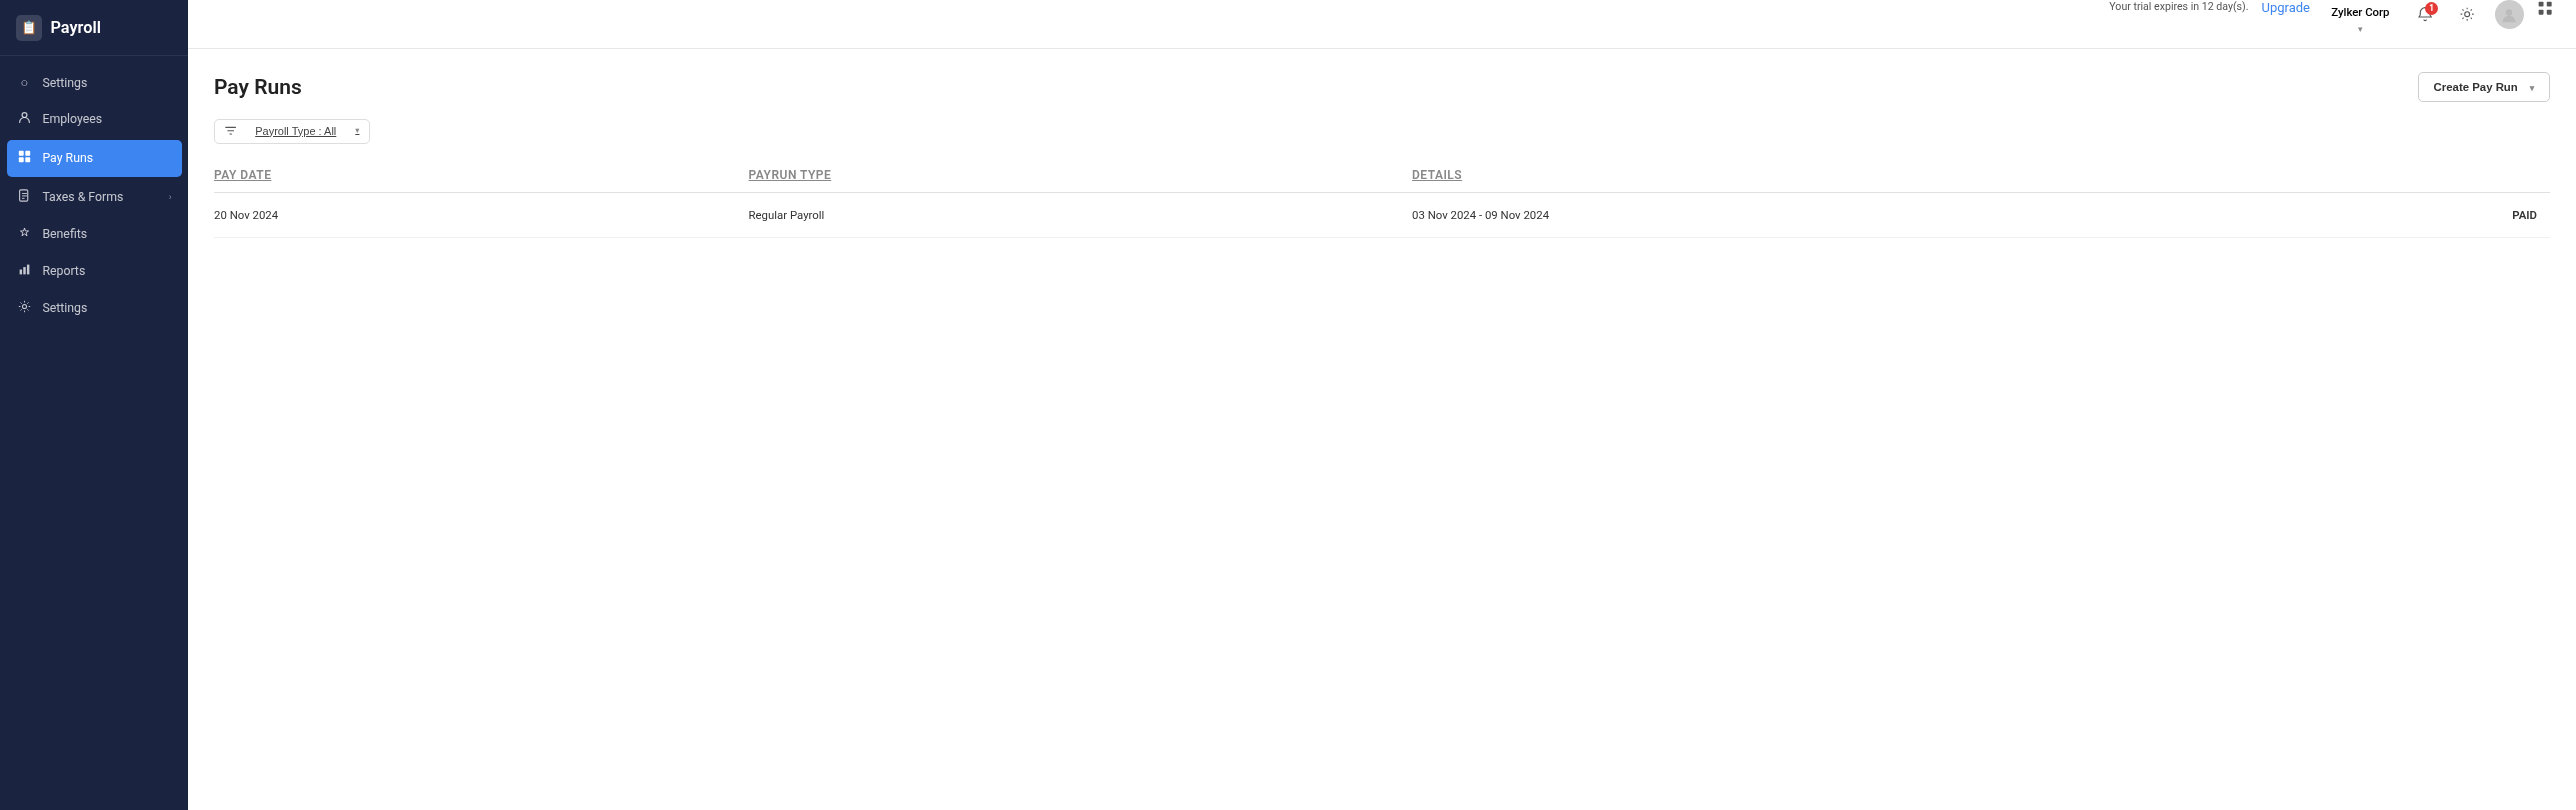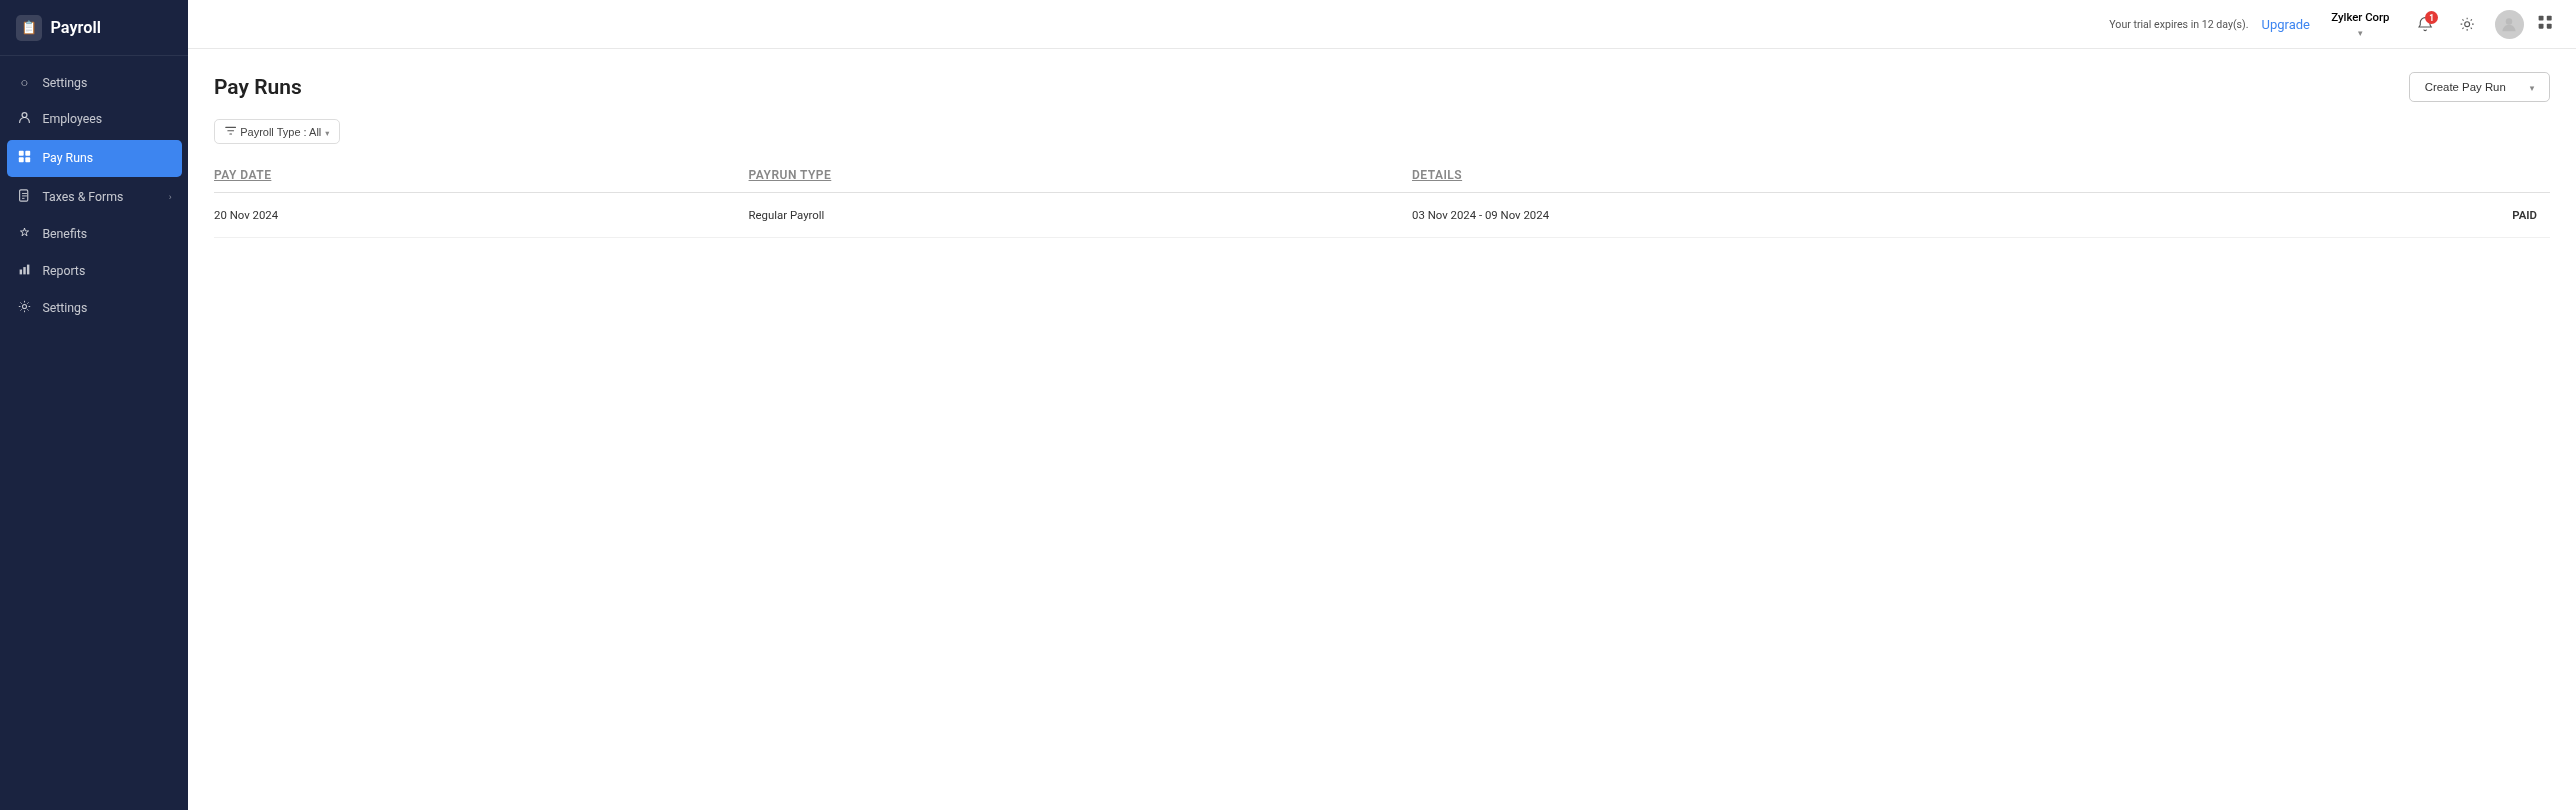--- a/index.html
+++ b/index.html
@@ -74,21 +74,21 @@
 
     
     .main {
       flex: 1;
       display: flex;
       flex-direction: column;
       overflow: hidden;
     }
     .topbar {
       display: flex;
-      align-items: center;
+      align-items: flex-start;
       justify-content: flex-end;
       padding: 0 23px;
       height: 49px;
       border-bottom: 0.8px solid #e8e8e8;
       gap: 13px;
       background: #fff;
     }
     .trial-text {
       font-size: 10.6px;
       color: #555;
@@ -168,28 +168,28 @@
       margin-bottom: 16.3px;
     }
     .page-title {
       font-size: 21px;
       font-weight: 600;
       color: #222;
     }
     .create-btn {
       display: flex;
       align-items: flex-end;
-      gap: 24px;
+      gap: 12px;
       padding: 8.2px 14.7px;
       background: #fff;
       border: 0.8px solid #ccc;
       border-radius: 4.9px;
       font-size: 11.4px;
       cursor: pointer;
-      font-weight: 400;
+      font-weight: 700;
       color: #333;
     }
 
     
     .tabs {
       display: flex;
       border-bottom: 0.8px solid #e0e0e0;
       margin-bottom: 16.3px;
     }
     .tab {
@@ -209,29 +209,30 @@
 
     
     .filter-bar {
       display: flex;
       align-items: center;
       gap: 6.5px;
       margin-bottom: 14.7px;
     }
     .filter-btn {
       display: flex;
-      align-items: flex-end;
-      gap: 4px;
+      align-items: flex-start;
+      gap: 19px;
       padding: 4.9px 9.8px;
       border: 0.8px solid #ddd;
       border-radius: 4.9px;
       background: #fff;
       font-size: 11px;
       cursor: pointer;
       color: #444;
+      text-decoration: underline;
     }
 
     
     .data-table {
       width: 100%;
       border-collapse: collapse;
     }
     .data-table thead tr {
       border-bottom: 0.8px solid #e0e0e0;
     }

